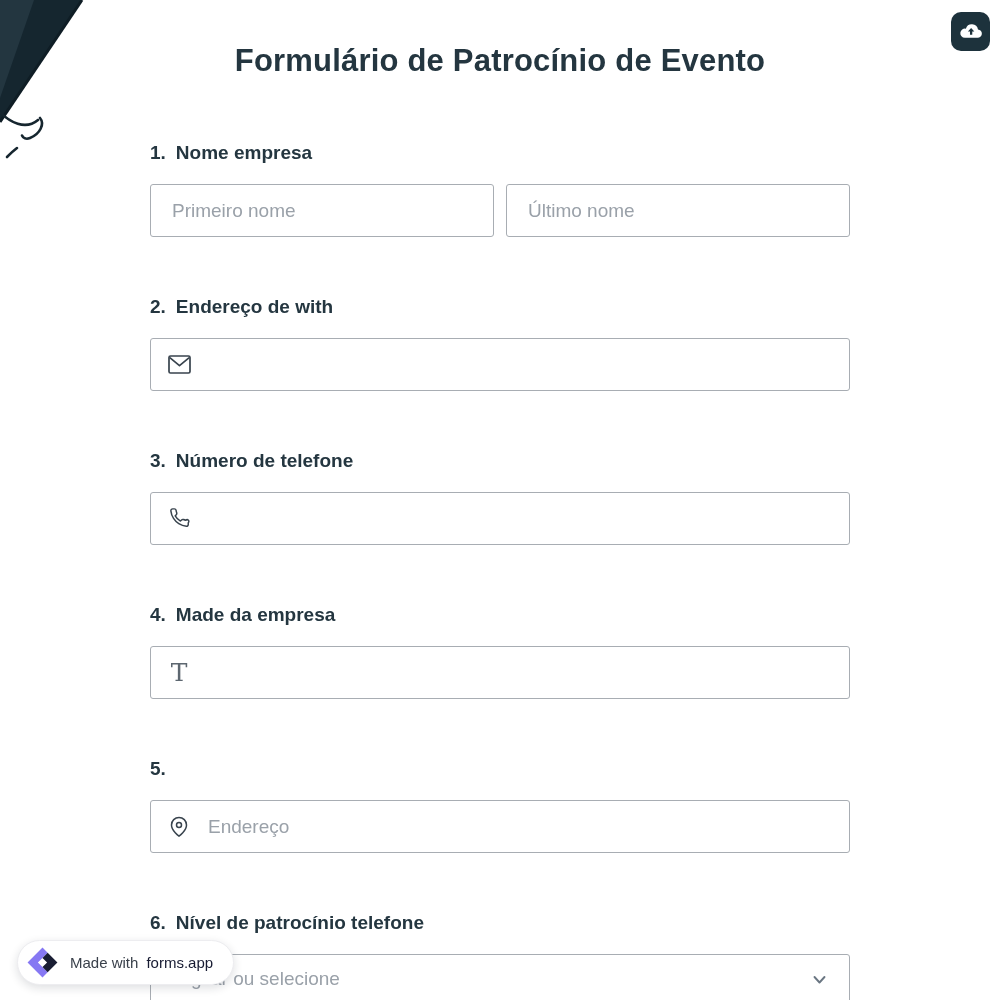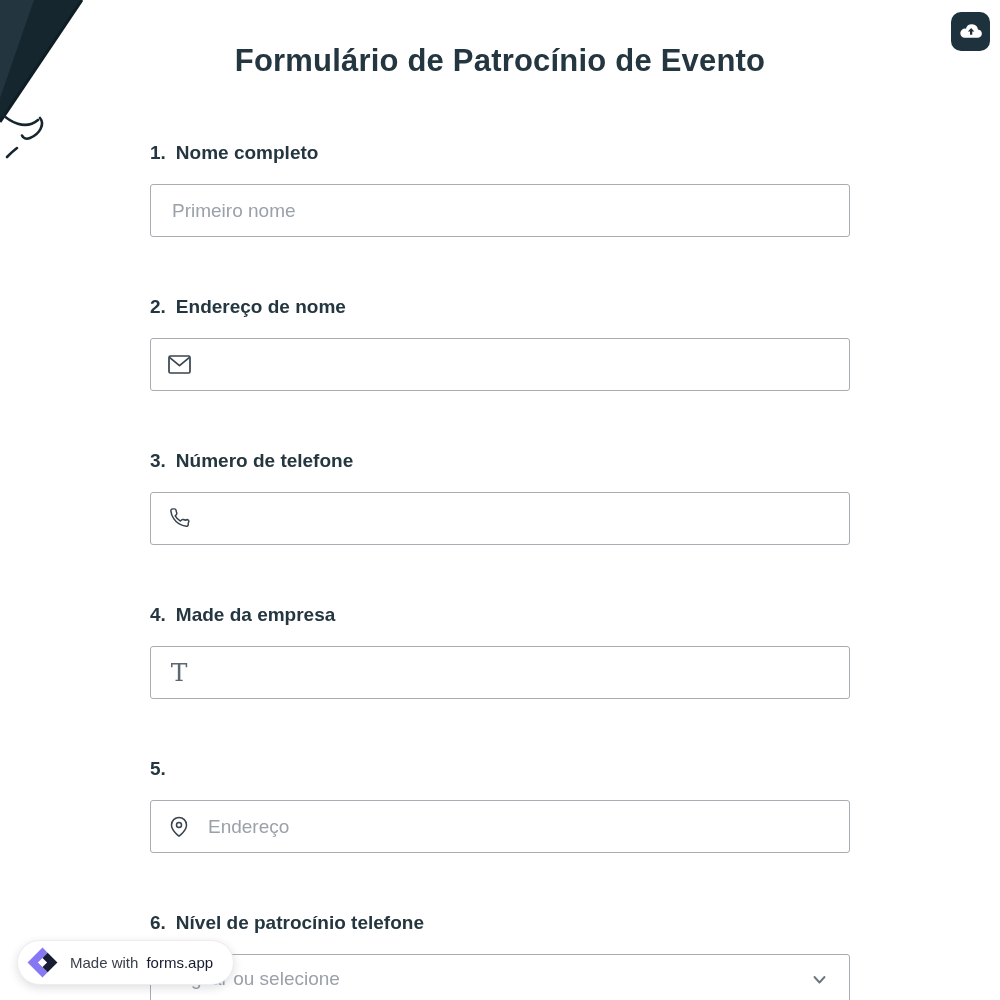--- a/index.html
+++ b/index.html
@@ -153,33 +153,36 @@
     </svg>
   </span>
 </button>
 
 <div class="content">
   <h1 class="form-title">Formulário de Patrocínio de Evento</h1>
 
   <div class="field">
     <div class="field-label">
       <span>1.</span>
-      <span>Nome completo</span>
+      <span>Nome empresa</span>
     </div>
     <div class="input-row">
       <label class="text-input">
         <input type="text" style="padding-left: 5px;" placeholder="Primeiro nome">
       </label>
+      <label class="text-input">
+        <input type="text" style="padding-left: 5px;" placeholder="Último nome">
+      </label>
     </div>
   </div>
 
   <div class="field">
     <div class="field-label">
       <span>2.</span>
-      <span>Endereço de nome</span>
+      <span>Endereço de with</span>
     </div>
     <label class="text-input">
       <span class="field-icon">
         <svg width="23" height="19" viewBox="0 0 23 19">
           <rect x="1" y="1" width="21" height="17" rx="1.5" fill="none" stroke="#38434d" stroke-width="1.7"></rect>
           <polyline points="1.8,2.6 11.5,10.6 21.2,2.6" fill="none" stroke="#38434d" stroke-width="1.7" stroke-linejoin="round"></polyline>
         </svg>
       </span>
       <input type="text" placeholder="" style="">
     </label>

